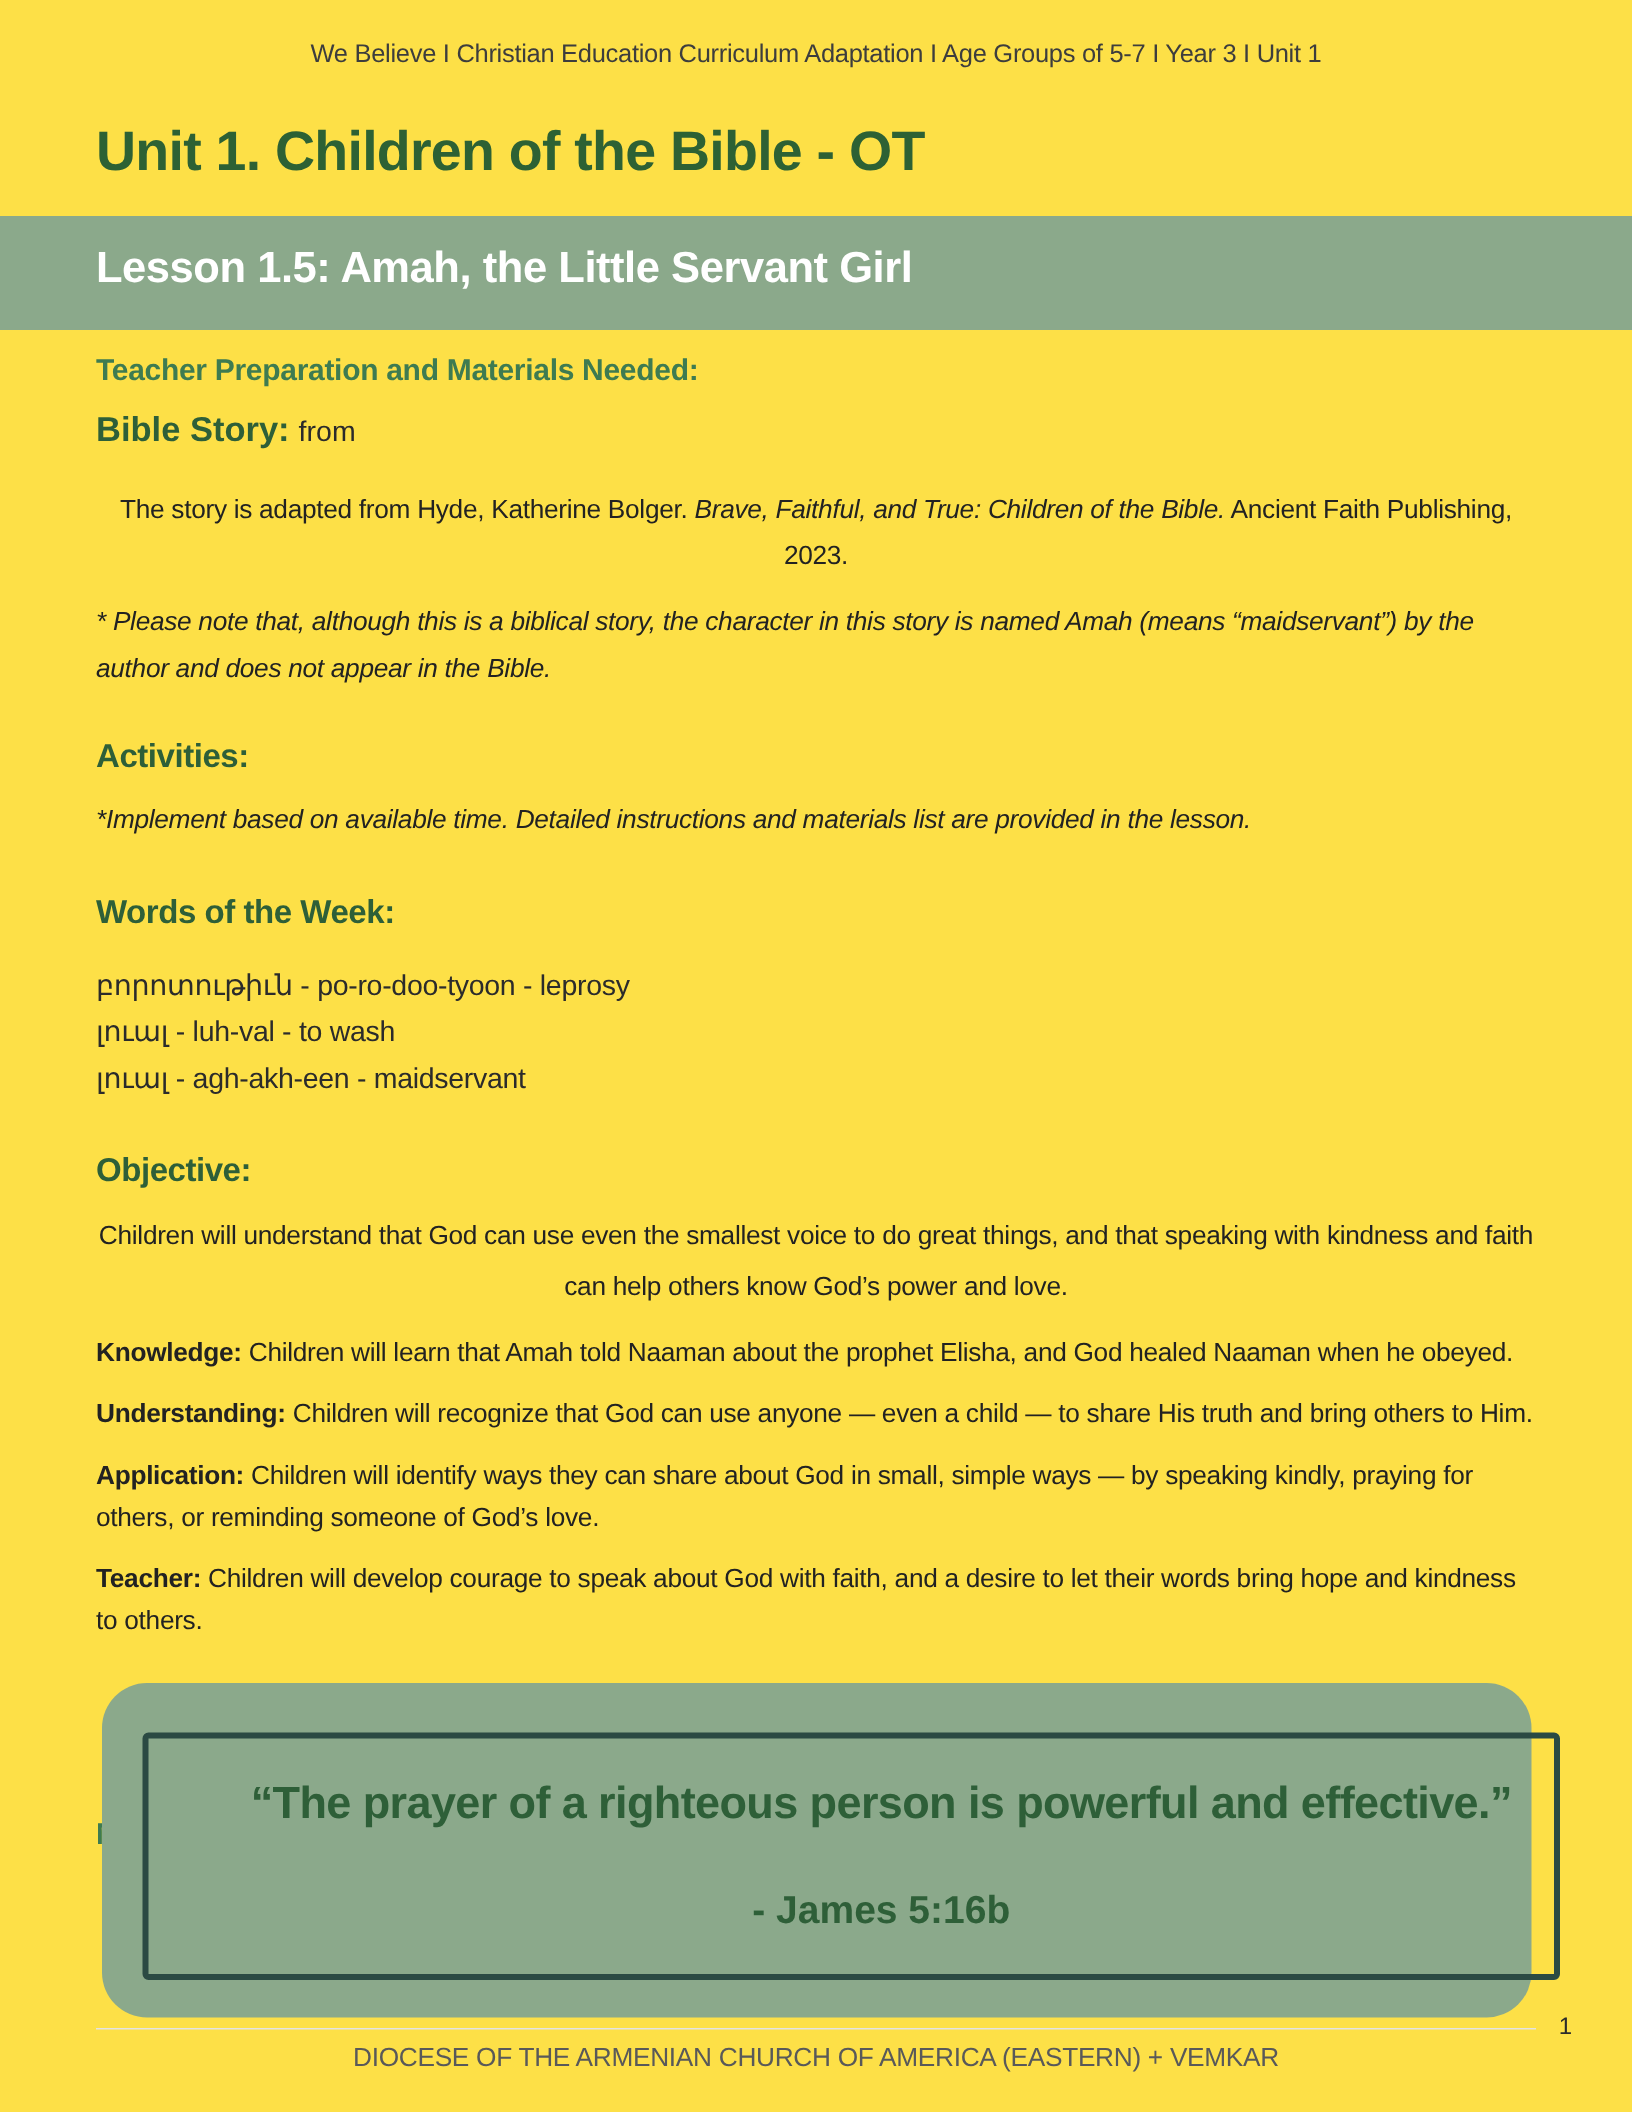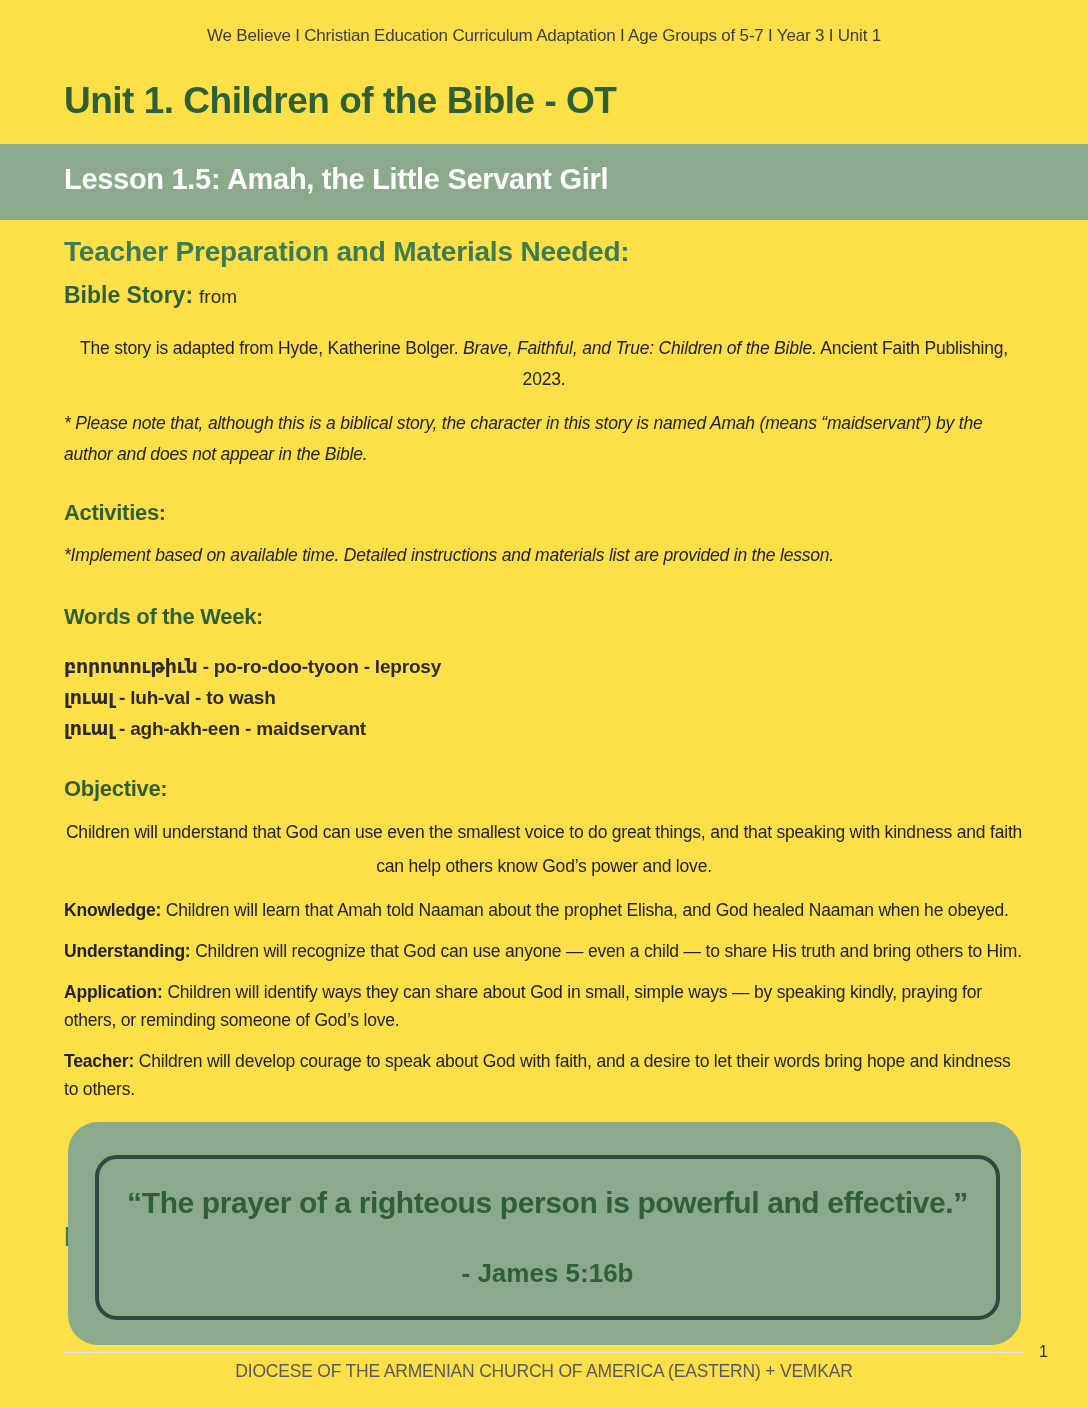--- a/index.html
+++ b/index.html
@@ -42,21 +42,21 @@
     padding-left:64px;
     padding-bottom:6px;
     font-size:29px;
     font-weight:700;
     color:#ffffff;
     letter-spacing:-0.3px;
   }
 
   .h-green-lg{
     margin-top:16px;
-    font-size:28px;
+    font-size:20px;
     font-weight:600;
     color:#3e7b51;
     letter-spacing:-0.2px;
   }
   .h-green-md{
     font-size:22px;
     font-weight:700;
     color:#2e5f38;
     letter-spacing:-0.3px;
   }
@@ -84,21 +84,21 @@
   }
 
   .sec-activities{margin-top:30px;}
   .sec-words{margin-top:34px;}
   .words-list{
     margin-top:22px;
     font-size:19px;
     color:#2b2b2b;
     letter-spacing:-0.2px;
   }
-  .words-list .word-line{line-height:1.62;font-weight:bold;}
+  .words-list .word-line{line-height:1.62;}
 
   .sec-objective{margin-top:32px;}
   .objective-text{
     margin-top:14px;
     font-size:17.5px;
     line-height:1.9;
     max-width:960px;
   }
 
   .sec-moral{margin-top:34px;}
@@ -117,25 +117,26 @@
     left:68px;top:1122px;
     width:953px;height:223px;
     background:#8ba98b;
     border-radius:30px;
   }
   .memory-inner{
     position:absolute;
     left:27px;top:33px;
     width:897px;height:157px;
     border:4px solid #2b4a43;
-    border-radius:22px;
+    border-radius:4px;
     display:flex;
     flex-direction:column;
     align-items:center;
     justify-content:center;
+    padding-left:40px;
   }
   .memory-quote{
     font-size:30px;
     font-weight:700;
     color:#2e5f38;
     letter-spacing:-0.4px;
     text-align:center;
     padding:0 20px;
   }
   .memory-attr{

